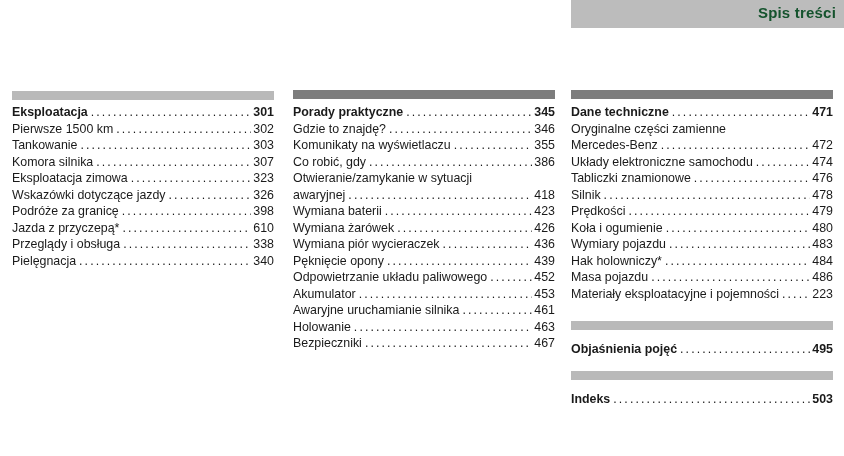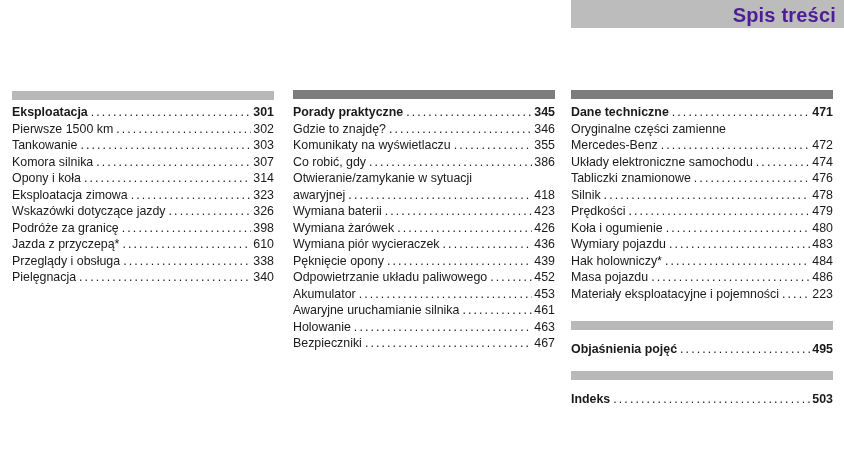--- a/index.html
+++ b/index.html
@@ -23,23 +23,23 @@
     top: 0;
     width: 273px;
     height: 28px;
     background: #bcbcbc;
     box-sizing: border-box;
   }
   .header-title {
     position: absolute;
     right: 8px;
     top: 4px;
-    font-size: 20px;
+    font-size: 15px;
     font-weight: bold;
-    color: #4c1d95;
+    color: #14532d;
     letter-spacing: 0.2px;
     white-space: nowrap;
   }
 
   
   .columns {
     position: absolute;
     left: 0;
     top: 0;
     width: 672px;
@@ -131,25 +131,20 @@
           <span class="label">Tankowanie</span>
           <span class="leader"></span>
           <span class="page">303</span>
         </div>
         <div class="entry">
           <span class="label">Komora silnika</span>
           <span class="leader"></span>
           <span class="page">307</span>
         </div>
         <div class="entry">
-          <span class="label">Opony i koła</span>
-          <span class="leader"></span>
-          <span class="page">314</span>
-        </div>
-        <div class="entry">
           <span class="label">Eksploatacja zimowa</span>
           <span class="leader"></span>
           <span class="page">323</span>
         </div>
         <div class="entry">
           <span class="label">Wskazówki dotyczące jazdy</span>
           <span class="leader"></span>
           <span class="page">326</span>
         </div>
         <div class="entry">

